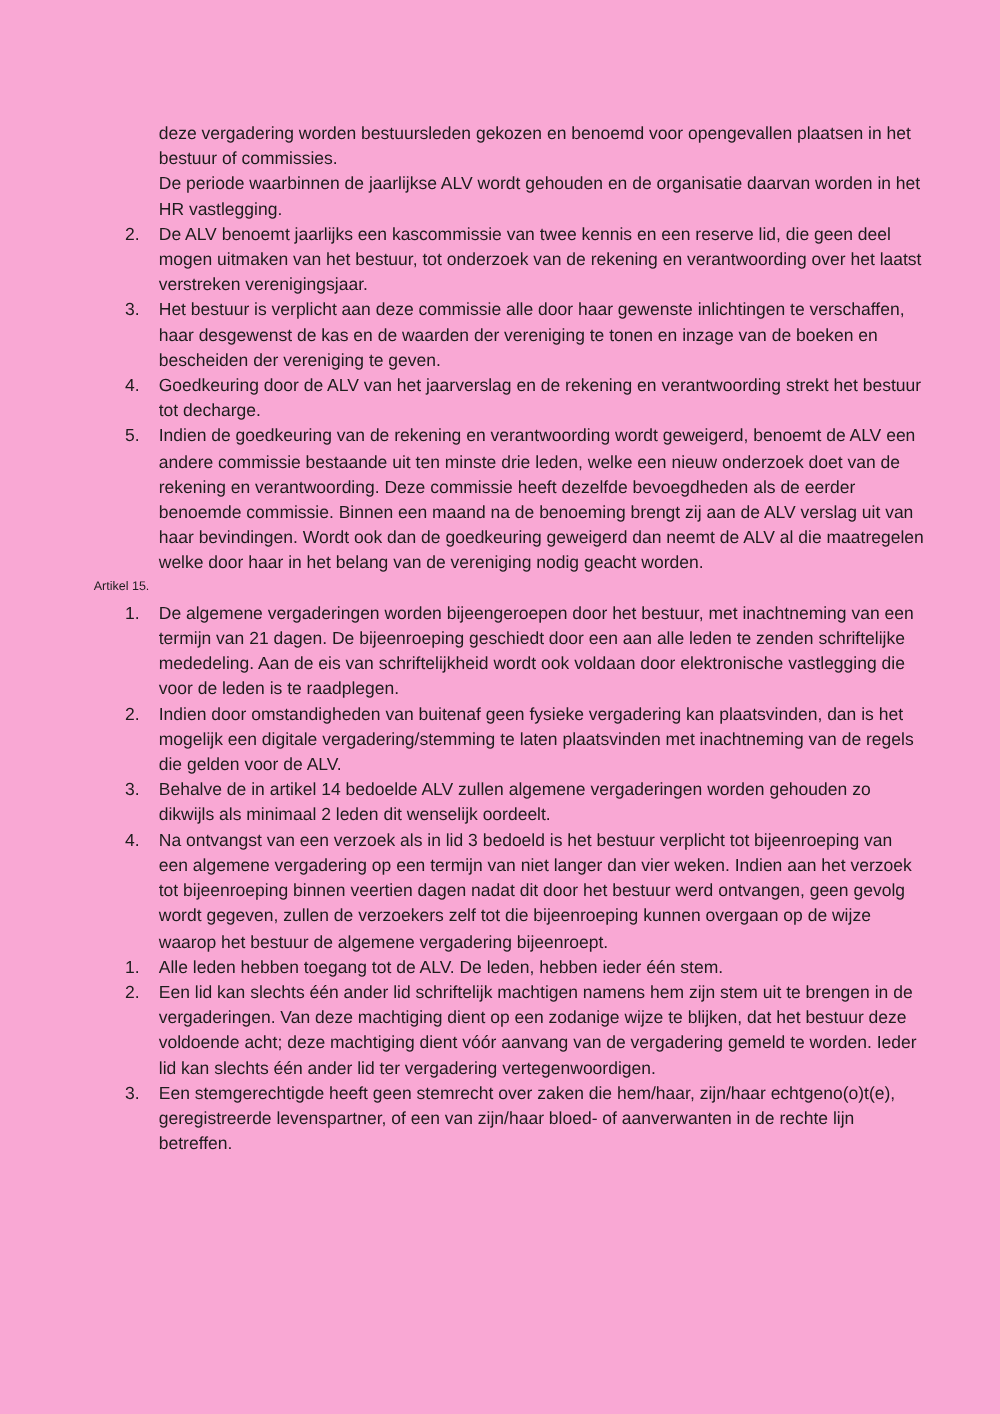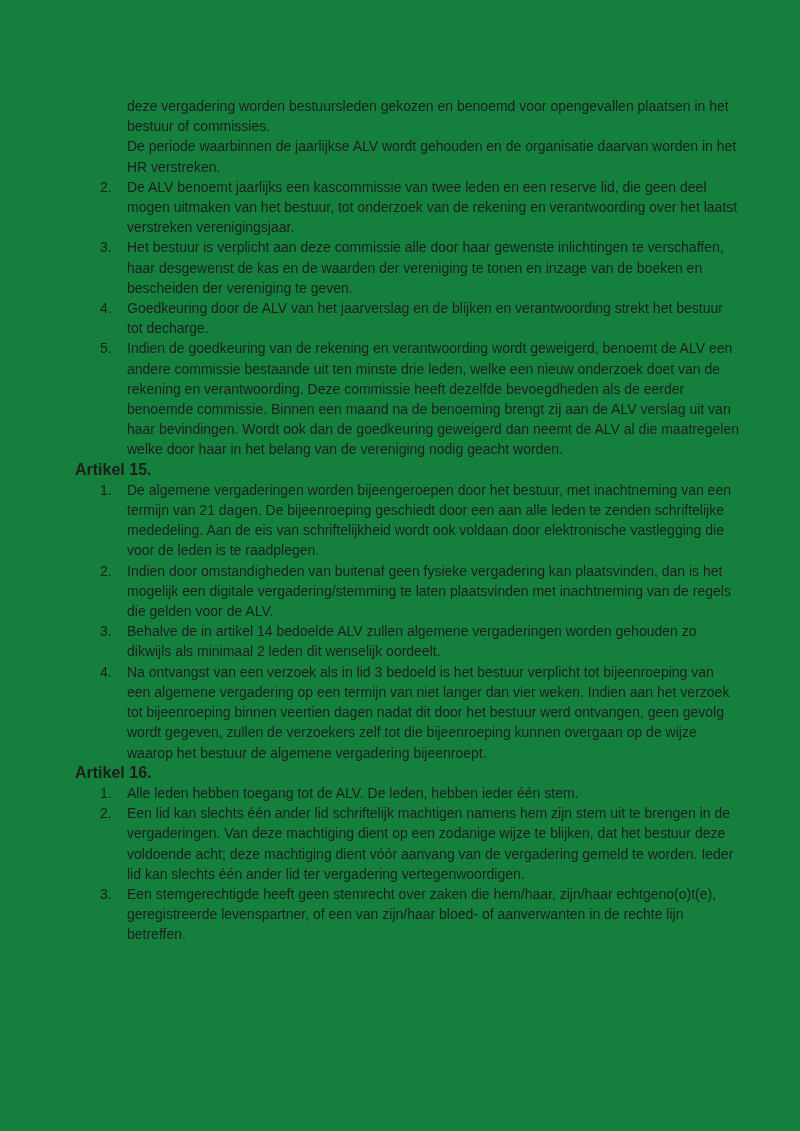--- a/index.html
+++ b/index.html
@@ -5,77 +5,77 @@
   html, body {
     margin: 0;
     padding: 0;
     background: #ffffff;
   }
   .doc-page {
     position: relative;
     width: 800px;
     height: 1131px;
     box-sizing: border-box;
-    background: #15803d;
+    background: #f9a8d4;
     padding: 96px 59px 0 75px;
     font-family: "Liberation Sans", "DejaVu Sans", sans-serif;
     font-size: 14px;
     line-height: 20.2px;
     color: #1d1d1d;
     overflow: hidden;
   }
   .doc-page p { margin: 0; }
   .list { margin: 0; }
   .item { display: flex; align-items: flex-start; }
   .item .num {
     margin-left: 25px;
     width: 27px;
     flex: 0 0 27px;
     display: inline-block;
   }
   .item .txt { width: 614px; max-width: 614px; }
   .article-heading {
-    font-weight: 700;
+    font-weight: 400;
     margin: 14px 0 0 0;
-    font-size: 16px;
+    font-size: 10px;
     line-height: 20.2px;
   }
 </style>
 </head>
 <body>
 
 <div class="doc-page">
 
   <div class="list">
     <div class="item">
       <span class="num"></span>
       <div class="txt">
         <p>deze vergadering worden bestuursleden gekozen en benoemd voor opengevallen plaatsen in het bestuur of commissies.</p>
-        <p>De periode waarbinnen de jaarlijkse ALV wordt gehouden en de organisatie daarvan worden in het HR verstreken.</p>
+        <p>De periode waarbinnen de jaarlijkse ALV wordt gehouden en de organisatie daarvan worden in het HR vastlegging.</p>
       </div>
     </div>
 
     <div class="item">
       <span class="num">2.</span>
       <div class="txt">
-        <p>De ALV benoemt jaarlijks een kascommissie van twee leden en een reserve lid, die geen deel mogen uitmaken van het bestuur, tot onderzoek van de rekening en verantwoording over het laatst verstreken verenigingsjaar.</p>
+        <p>De ALV benoemt jaarlijks een kascommissie van twee kennis en een reserve lid, die geen deel mogen uitmaken van het bestuur, tot onderzoek van de rekening en verantwoording over het laatst verstreken verenigingsjaar.</p>
       </div>
     </div>
 
     <div class="item">
       <span class="num">3.</span>
       <div class="txt">
         <p>Het bestuur is verplicht aan deze commissie alle door haar gewenste inlichtingen te verschaffen, haar desgewenst de kas en de waarden der vereniging te tonen en inzage van de boeken en bescheiden der vereniging te geven.</p>
       </div>
     </div>
 
     <div class="item">
       <span class="num">4.</span>
       <div class="txt">
-        <p>Goedkeuring door de ALV van het jaarverslag en de blijken en verantwoording strekt het bestuur tot decharge.</p>
+        <p>Goedkeuring door de ALV van het jaarverslag en de rekening en verantwoording strekt het bestuur tot decharge.</p>
       </div>
     </div>
 
     <div class="item">
       <span class="num">5.</span>
       <div class="txt">
         <p>Indien de goedkeuring van de rekening en verantwoording wordt geweigerd, benoemt de ALV een andere commissie bestaande uit ten minste drie leden, welke een nieuw onderzoek doet van de rekening en verantwoording. Deze commissie heeft dezelfde bevoegdheden als de eerder benoemde commissie. Binnen een maand na de benoeming brengt zij aan de ALV verslag uit van haar bevindingen. Wordt ook dan de goedkeuring geweigerd dan neemt de ALV al die maatregelen welke door haar in het belang van de vereniging nodig geacht worden.</p>
       </div>
     </div>
   </div>
@@ -101,21 +101,20 @@
       </div>
     </div>
     <div class="item">
       <span class="num">4.</span>
       <div class="txt">
         <p>Na ontvangst van een verzoek als in lid 3 bedoeld is het bestuur verplicht tot bijeenroeping van een algemene vergadering op een termijn van niet langer dan vier weken. Indien aan het verzoek tot bijeenroeping binnen veertien dagen nadat dit door het bestuur werd ontvangen, geen gevolg wordt gegeven, zullen de verzoekers zelf tot die bijeenroeping kunnen overgaan op de wijze waarop het bestuur de algemene vergadering bijeenroept.</p>
       </div>
     </div>
   </div>
 
-  <p class="article-heading">Artikel 16.</p>
   <div class="list">
     <div class="item">
       <span class="num">1.</span>
       <div class="txt">
         <p>Alle leden hebben toegang tot de ALV. De leden, hebben ieder één stem.</p>
       </div>
     </div>
     <div class="item">
       <span class="num">2.</span>
       <div class="txt">

